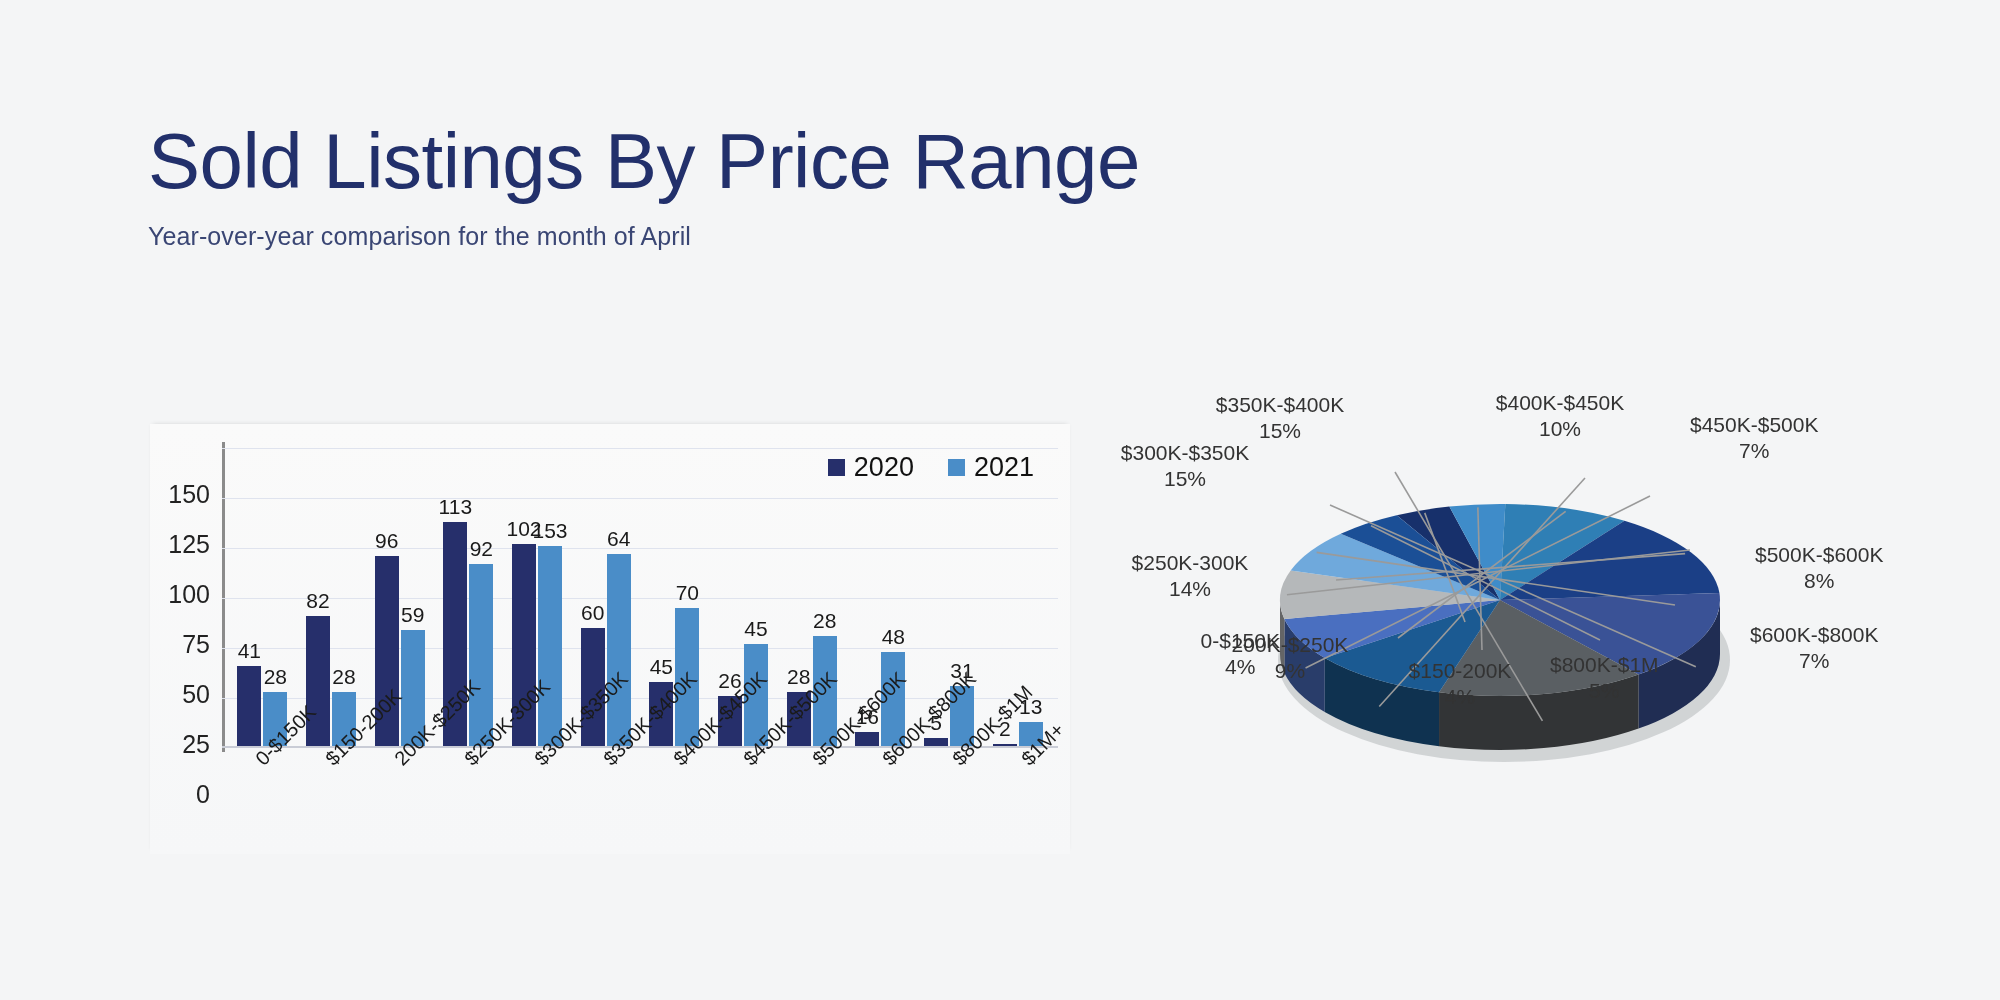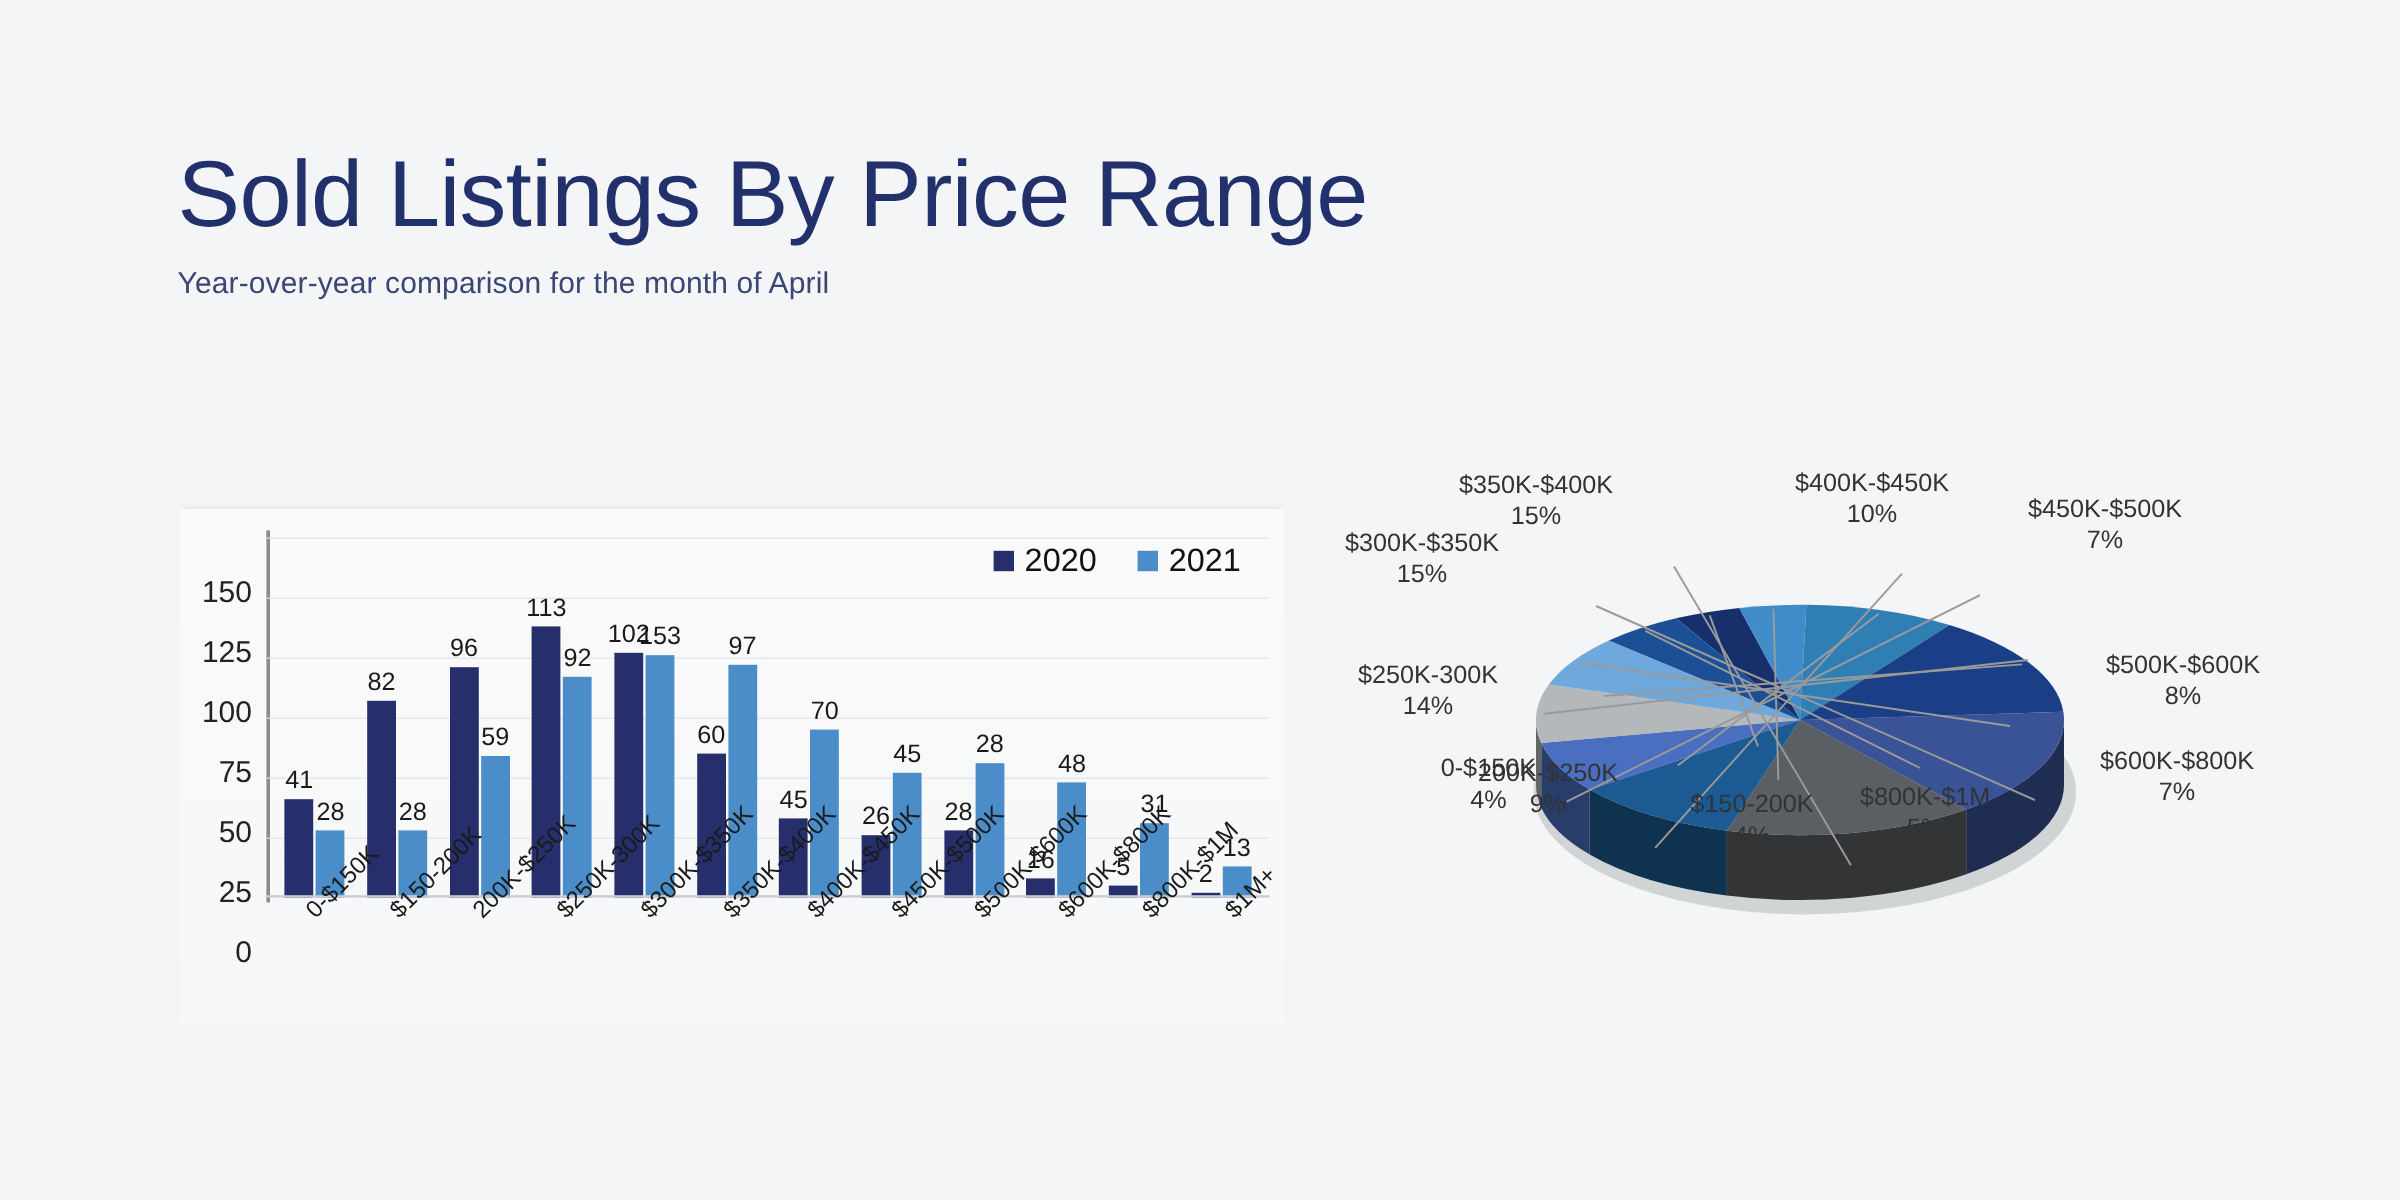--- a/index.html
+++ b/index.html
@@ -144,21 +144,21 @@
       <div id="bars">
           <div class="group">
             <div class="bar y2020" style="height: 82px; background: rgb(38, 47, 107);">
               <span class="bar-label">41</span>
             </div>
             <div class="bar y2021" style="height: 56px; background: rgb(74, 141, 200);">
               <span class="bar-label">28</span>
             </div>
           </div>
           <div class="group">
-            <div class="bar y2020" style="height: 164px; background: rgb(38, 47, 107); margin-top: 11px;">
+            <div class="bar y2020" style="height: 132px; background: rgb(38, 47, 107); margin-top: 11px;">
               <span class="bar-label">82</span>
             </div>
             <div class="bar y2021" style="height: 56px; background: rgb(74, 141, 200);">
               <span class="bar-label">28</span>
             </div>
           </div>
           <div class="group">
             <div class="bar y2020" style="height: 192px; background: rgb(38, 47, 107);">
               <span class="bar-label">96</span>
             </div>
@@ -180,21 +180,21 @@
             </div>
             <div class="bar y2021" style="height: 202px; background: rgb(74, 141, 200);">
               <span class="bar-label">153</span>
             </div>
           </div>
           <div class="group">
             <div class="bar y2020" style="height: 120px; background: rgb(38, 47, 107);">
               <span class="bar-label">60</span>
             </div>
             <div class="bar y2021" style="height: 194px; background: rgb(74, 141, 200);">
-              <span class="bar-label">97</span>
+              <span class="bar-label">64</span>
             </div>
           </div>
           <div class="group">
             <div class="bar y2020" style="height: 66px; background: rgb(38, 47, 107);">
               <span class="bar-label">45</span>
             </div>
             <div class="bar y2021" style="height: 140px; background: rgb(74, 141, 200);">
               <span class="bar-label">70</span>
             </div>
           </div>

